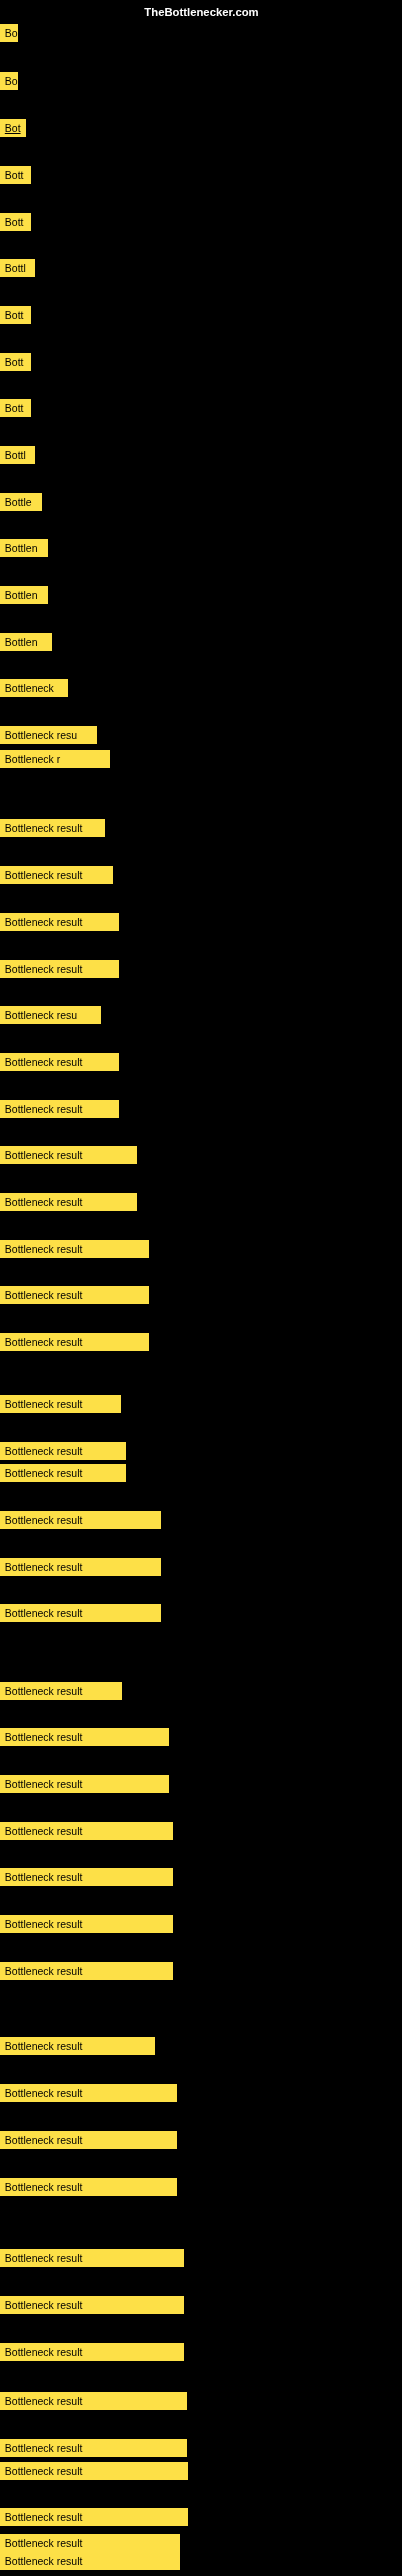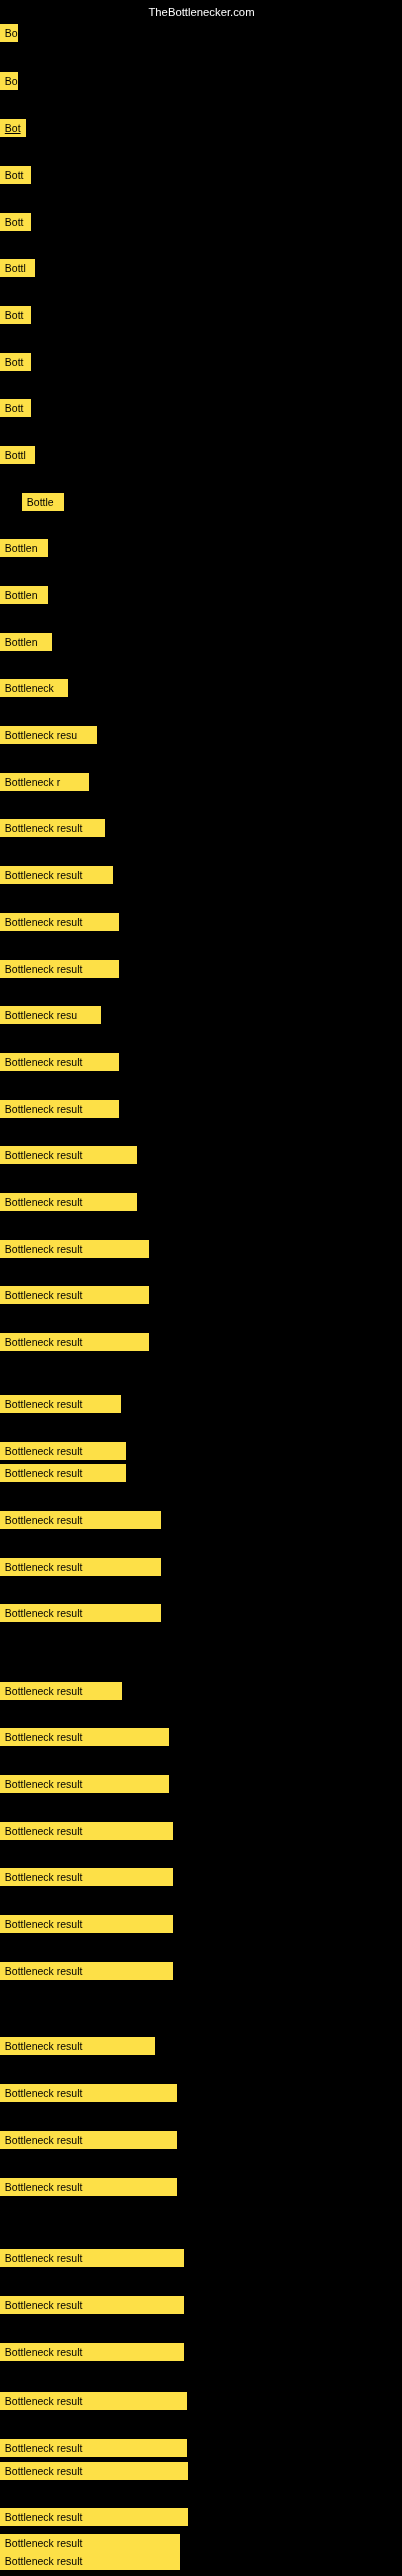--- a/index.html
+++ b/index.html
@@ -14,21 +14,21 @@
       font-family: Arial, sans-serif;
       position: relative;
     }
     .site-title {
       position: absolute;
       top: 6.4px;
       left: 50%;
       transform: translateX(-50%);
       color: #ffffff;
       font-size: 11.3px;
-      font-weight: normal;
+      font-weight: bold;
       white-space: nowrap;
     }
     .bottleneck-item {
       position: absolute;
       left: 0;
       background-color: #fde047;
       color: #000000;
       font-size: 10.5px;
       font-weight: 500;
       padding: 3.2px 4.8px;
@@ -45,27 +45,27 @@
     <div class="bottleneck-item" style="top: 24px; width: 17.7px;">Bo</div>
     <div class="bottleneck-item" style="top: 72px; width: 17.7px;">Bo</div>
     <div class="bottleneck-item" style="top: 119px; width: 26px; text-decoration: underline;">Bot</div>
     <div class="bottleneck-item" style="top: 166px; width: 31px;">Bott</div>
     <div class="bottleneck-item" style="top: 213px; width: 31px;">Bott</div>
     <div class="bottleneck-item" style="top: 259px; width: 35px;">Bottl</div>
     <div class="bottleneck-item" style="top: 306px; width: 31px;">Bott</div>
     <div class="bottleneck-item" style="top: 353px; width: 31px;">Bott</div>
     <div class="bottleneck-item" style="top: 399px; width: 31px;">Bott</div>
     <div class="bottleneck-item" style="top: 446px; width: 35px;">Bottl</div>
-    <div class="bottleneck-item" style="top: 493px; width: 42px; margin-left: 22px;">Bottle</div>
+    <div class="bottleneck-item" style="top: 493px; width: 42px;">Bottle</div>
     <div class="bottleneck-item" style="top: 539px; width: 48px;">Bottlen</div>
     <div class="bottleneck-item" style="top: 586px; width: 48px;">Bottlen</div>
     <div class="bottleneck-item" style="top: 633px; width: 52px;">Bottlen</div>
     <div class="bottleneck-item" style="top: 679px; width: 68px;">Bottleneck</div>
     <div class="bottleneck-item" style="top: 726px; width: 97px;">Bottleneck resu</div>
-    <div class="bottleneck-item" style="top: 773px; width: 89px;">Bottleneck r</div>
+    <div class="bottleneck-item" style="top: 750px; width: 110px;">Bottleneck r</div>
     <div class="bottleneck-item" style="top: 819px; width: 105px;">Bottleneck result</div>
     <div class="bottleneck-item" style="top: 866px; width: 113px;">Bottleneck result</div>
     <div class="bottleneck-item" style="top: 913px; width: 119px;">Bottleneck result</div>
     <div class="bottleneck-item" style="top: 960px; width: 119px;">Bottleneck result</div>
     <div class="bottleneck-item" style="top: 1006px; width: 101px;">Bottleneck resu</div>
     <div class="bottleneck-item" style="top: 1053px; width: 119px;">Bottleneck result</div>
     <div class="bottleneck-item" style="top: 1100px; width: 119px;">Bottleneck result</div>
     <div class="bottleneck-item" style="top: 1146px; width: 137px;">Bottleneck result</div>
     <div class="bottleneck-item" style="top: 1193px; width: 137px;">Bottleneck result</div>
     <div class="bottleneck-item" style="top: 1240px; width: 149px;">Bottleneck result</div>

